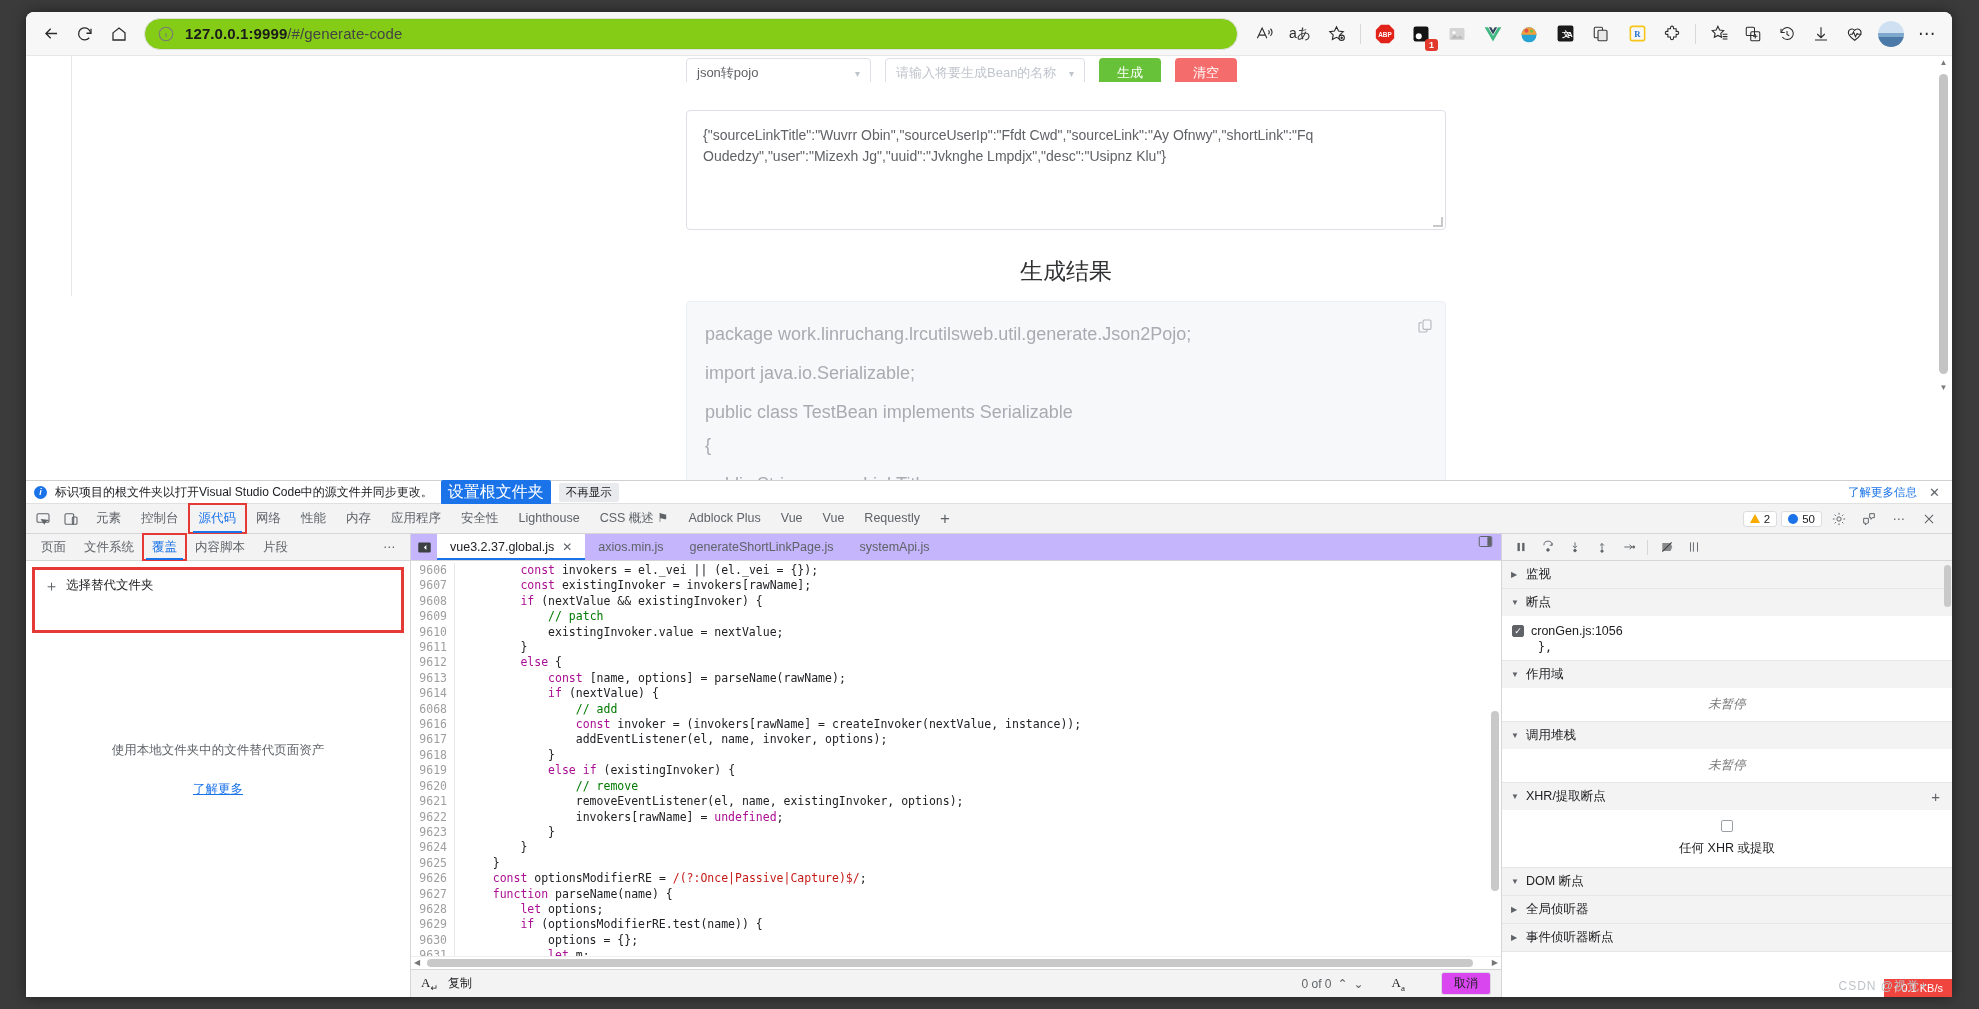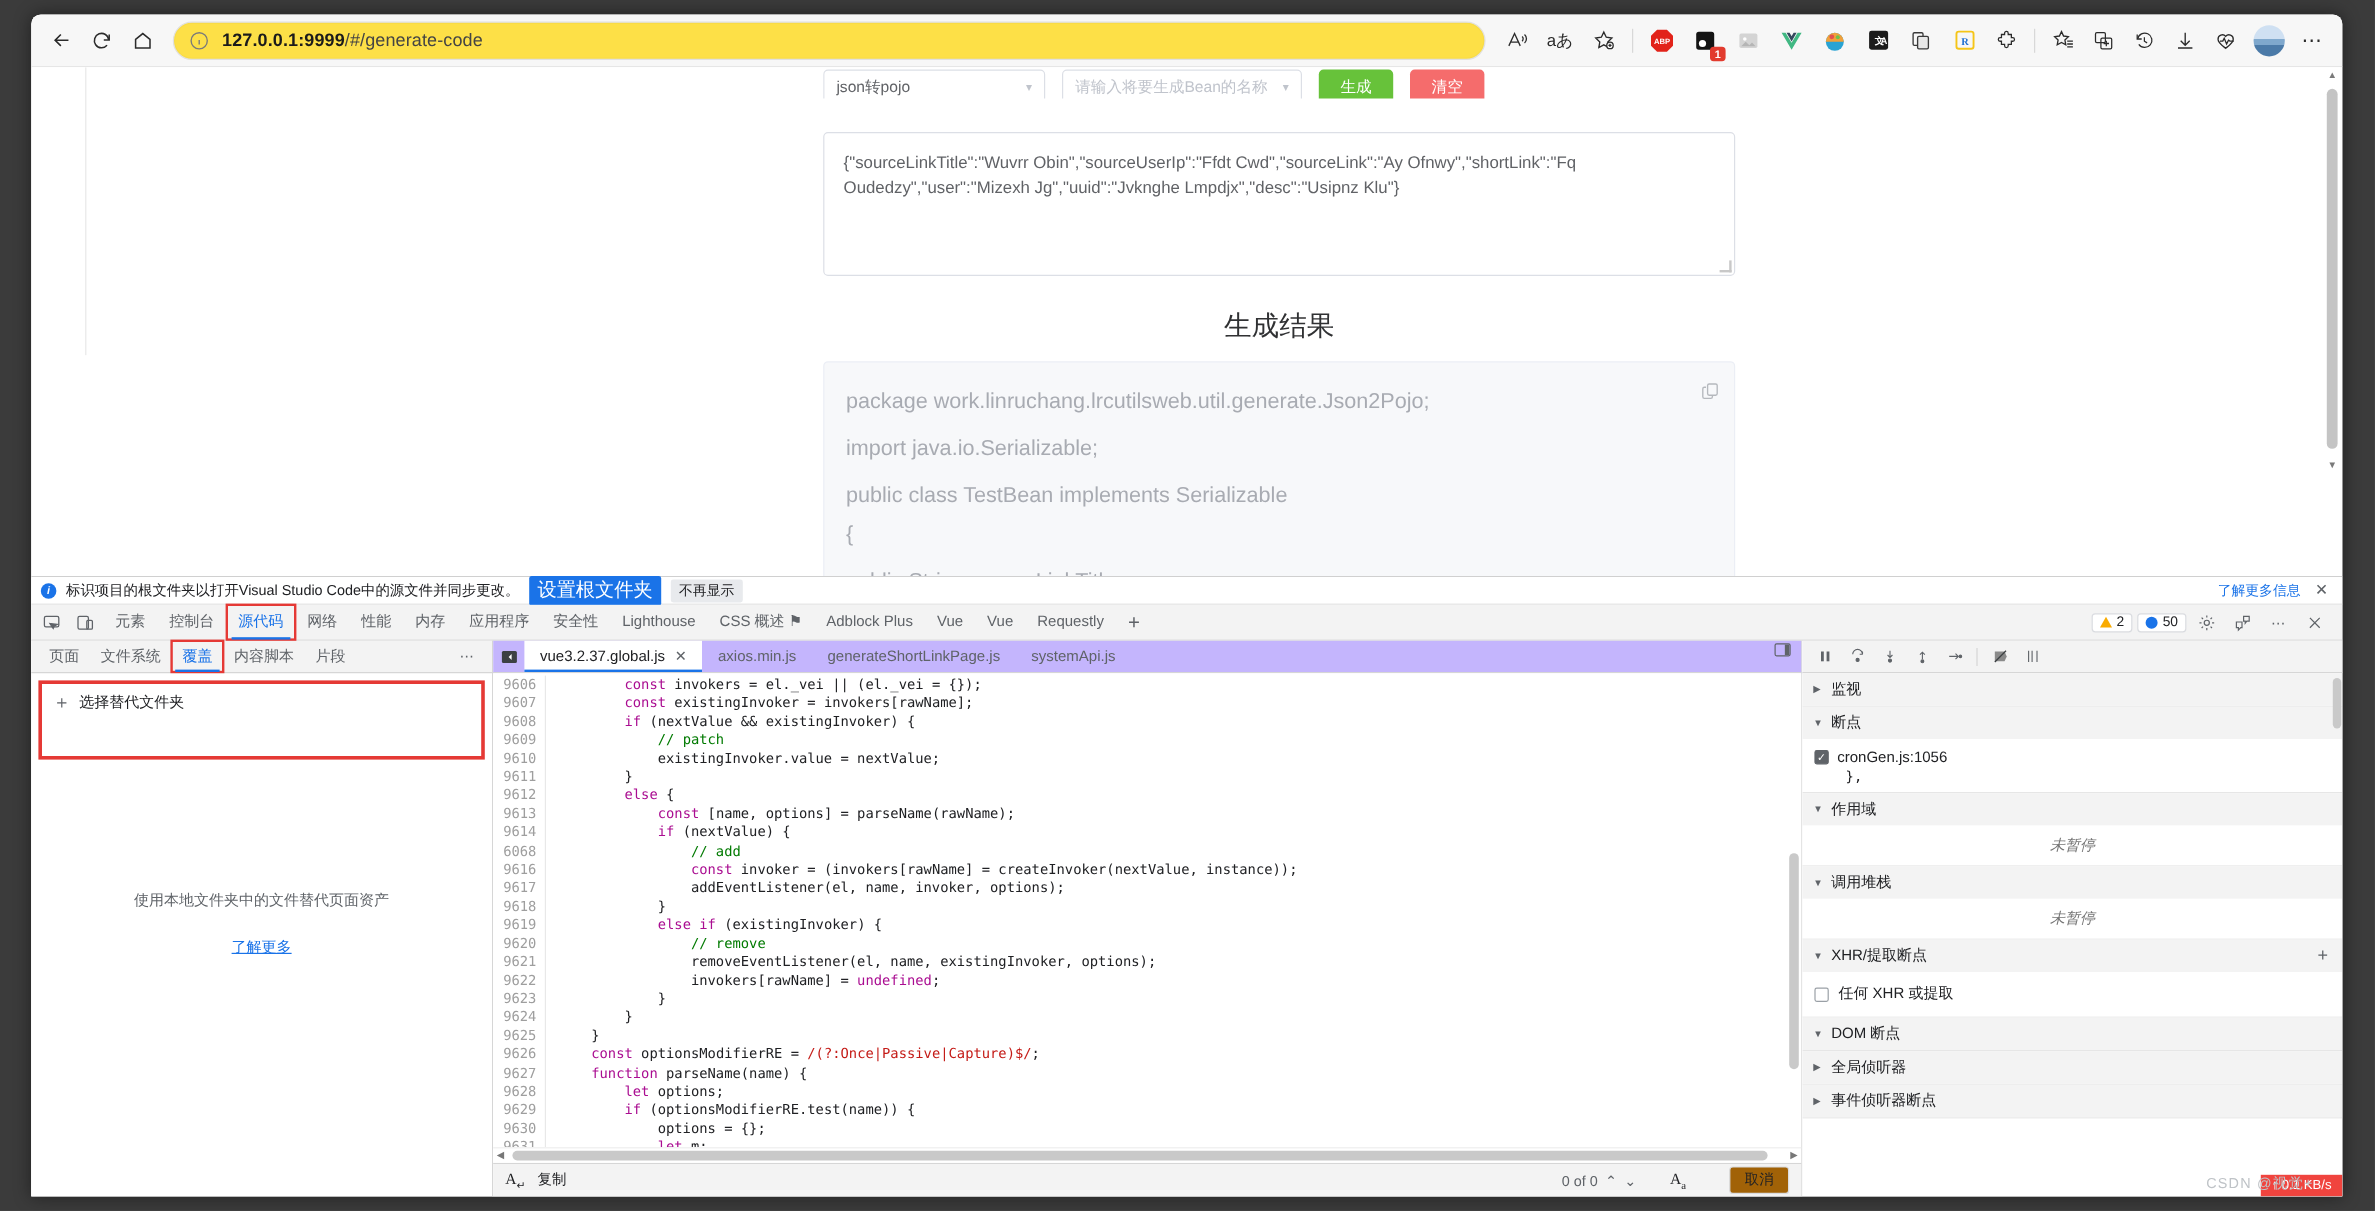--- a/index.html
+++ b/index.html
@@ -8,21 +8,21 @@
 
   
   #browser { position:absolute; left:26px; top:12px; width:1926px; height:985px;
     background:#fff; border-radius:8px 8px 0 0; overflow:hidden;
     box-shadow:0 0 14px rgba(0,0,0,.45); }
   #toolbar { height:44px; background:#f7f7f7; display:flex; align-items:center;
     padding:0 8px; border-bottom:1px solid #e6e6e6; }
   .tb-btn { width:34px; height:34px; border-radius:5px; display:flex;
     align-items:center; justify-content:center; color:#2b2b2b; flex:none; }
   .tb-btn svg { display:block; }
-  #urlbar { flex:1; height:32px; margin:0 8px; background:#fde047; border-radius:16px;
+  #urlbar { flex:1; height:32px; margin:0 8px; background:#84cc16; border-radius:16px;
     display:flex; align-items:center; padding:0 12px; border:1px solid #e0e0e0;
     box-shadow:inset 0 0 0 1px rgba(0,0,0,.02); min-width:100px; }
   #urlbar .info-ic { width:18px; height:18px; margin-right:10px; flex:none; }
   #urlbar .url { font-size:15px; color:#444; letter-spacing:.1px; white-space:nowrap; }
   #urlbar .url b { color:#1b1b1b; font-weight:600; }
   .ext-ic { width:30px; height:30px; border-radius:5px; display:flex; align-items:center;
     justify-content:center; position:relative; flex:none; margin:0 3px; font-size:11px;
     font-weight:bold; }
   .sep { width:1px; height:20px; background:#d8d8d8; margin:0 6px; flex:none; }
   .badge { position:absolute; right:-2px; bottom:-2px; background:#e23b2e; color:#fff;
@@ -128,40 +128,40 @@
   #lines { padding-left:10px; white-space:pre; color:#202124; flex:1; overflow:hidden; }
   .kw { color:#aa0d91; } .cm { color:#007a00; } .st { color:#c41a16; }
   #codeVS { position:absolute; right:2px; top:150px; width:8px; height:180px; background:#c9c9c9; border-radius:4px; }
   #hScroll { height:13px; background:#fff; border-top:1px solid #eee; position:relative; }
   #hScroll .thumb { position:absolute; left:16px; top:2px; height:8px; width:96%; background:#c9c9c9; border-radius:4px; }
   #hScroll .a1,#hScroll .a2 { position:absolute; top:1px; font-size:8px; color:#777; }
   #statusBar { height:28px; background:#f3f3f3; border-top:1px solid #d6d6d6;
     display:flex; align-items:center; padding:0 10px; gap:10px; font-size:12px; color:#202124; }
   #statusBar .fmt { font-family:"Liberation Serif",serif; font-size:13px; }
   #statusBar .mid { margin-left:auto; display:flex; align-items:center; gap:6px; color:#5f6368; }
-  #statusBar .cancel { border:1px solid #dadce0; border-radius:3px; padding:2px 12px; background:#a16207; }
+  #statusBar .cancel { border:1px solid #dadce0; border-radius:3px; padding:2px 12px; background:#d946ef; }
 
   #dbgPane { width:450px; background:#fff; display:flex; flex-direction:column; min-width:0; }
   #dbgTools { height:27px; background:#f3f3f3; border-bottom:1px solid #d6d6d6;
     display:flex; align-items:center; gap:10px; padding:0 10px; color:#5f6368; }
   #dbgTools .t { display:flex; align-items:center; justify-content:center; width:17px; height:17px; }
   #dbgTools .sp { width:1px; height:15px; background:#d6d6d6; }
   #dbgScroll { flex:1; overflow:hidden; position:relative; }
   .sect { border-bottom:1px solid #e6e6e6; }
   .sect-h { height:27px; display:flex; align-items:center; gap:7px; padding-left:9px;
     background:#f3f3f3; font-size:12.5px; color:#202124; }
   .sect-h .tri { font-size:8px; color:#5f6368; width:8px; }
   .sect-h .plus { margin-left:auto; margin-right:12px; font-size:15px; color:#5f6368; line-height:1; }
   .sect-b { padding:6px 10px; font-size:12.5px; background:#fff; }
   .sect-b.center { text-align:center; color:#757575; font-style:italic; padding:8px 0; }
   .bp-row { display:flex; align-items:flex-start; gap:7px; padding:2px 0; }
   .cbx { width:12px; height:12px; border:1px solid #5f6368; border-radius:2px; background:#5f6368;
     color:#fff; font-size:9px; line-height:11px; text-align:center; flex:none; margin-top:1px; }
   .bp-sub { padding-left:26px; font-family:"DejaVu Sans Mono",monospace; font-size:11.5px; color:#202124; }
-  .chk-row { display:flex; align-items:center; gap:8px; padding:4px 0; }
+  .chk-row { display:flex; align-items:center; gap:8px; padding:4px 0;flex-direction:column; }
   .cbx2 { width:12px; height:12px; border:1px solid #9aa0a6; border-radius:2px; background:#fff; flex:none; }
   #dbgVS { position:absolute; right:1px; top:0; width:7px; }
   #dbgVS .th { width:7px; background:#c9c9c9; border-radius:4px; }
 
   #netBadge { position:absolute; right:0; bottom:0; background:#f0443e; color:#fff;
     font-size:11px; padding:3px 9px; }
   #csdn { position:absolute; right:24px; bottom:2px; color:#bfc3c7; font-size:12px; letter-spacing:1px; }
 </style>
 </head>
 <body>

